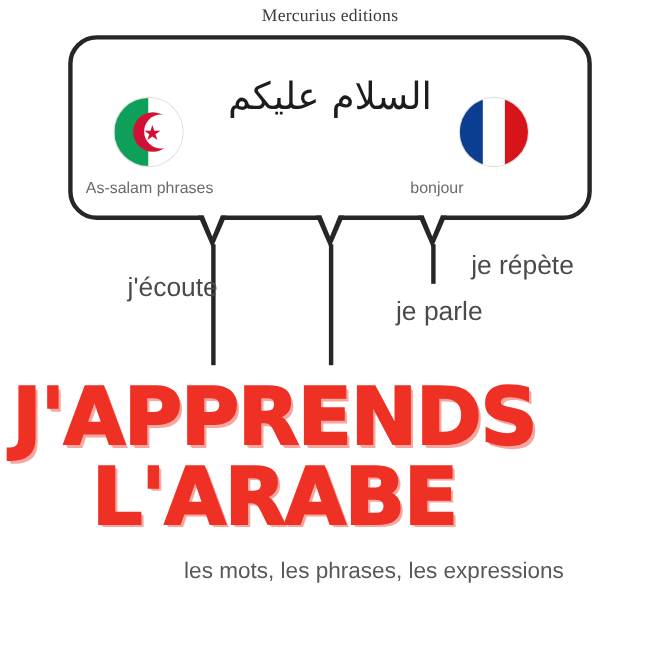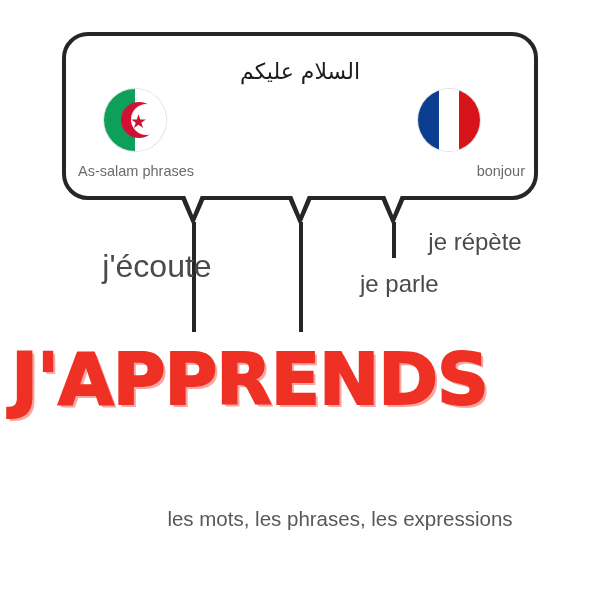--- a/index.html
+++ b/index.html
@@ -136,58 +136,58 @@
     height: 100%;
   }
   .fr-b { left: 0; background: #0b3d91; }
   .fr-w { left: 33.33%; background: #ffffff; }
   .fr-r { left: 66.66%; background: #d7141a; }
 
   
   .arabic {
     position: absolute;
     left: 186px;
-    top: 52px;
+    top: 68px;
     width: 228px;
     text-align: center;
     font-family: "DejaVu Sans", sans-serif;
-    font-size: 22px;
+    font-size: 34px;
     line-height: 40px;
     color: #1c1c1c;
     direction: rtl;
   }
 
   
   .label-left {
     position: absolute;
     left: 60px;
     top: 163px;
     width: 152px;
     text-align: center;
     font-size: 14.5px;
     color: #6b6b6b;
   }
   .label-right {
     position: absolute;
     left: 373px;
     top: 163px;
     width: 152px;
-    text-align: right;
+    text-align: left;
     font-size: 14.5px;
     color: #6b6b6b;
   }
 
   
   .step-listen {
     position: absolute;
     left: 62px;
     top: 248px;
     width: 190px;
     text-align: center;
-    font-size: 32px;
+    font-size: 24px;
     color: #4a4a4a;
   }
   .step-repeat {
     position: absolute;
     left: 360px;
     top: 228px;
     width: 230px;
     text-align: center;
     font-size: 24px;
     color: #4a4a4a;
@@ -246,20 +246,21 @@
     width: 600px;
     height: 26px;
     background: #ffffff;
   }
 </style>
 </head>
 <body>
 
 <div class="cover">
 
+  <div class="publisher">Mercurius editions</div>
 
   <div class="bubble"></div>
 
   <div class="tail tail-1"></div>
   <div class="tail-inner tail-1i"></div>
   <div class="tail tail-2"></div>
   <div class="tail-inner tail-2i"></div>
   <div class="tail tail-3"></div>
   <div class="tail-inner tail-3i"></div>
 
@@ -285,20 +286,21 @@
 
   <div class="label-left">As-salam phrases</div>
   <div class="label-right">bonjour</div>
 
   <div class="step-listen">j'écoute</div>
   <div class="step-repeat">je répète</div>
   <div class="step-speak">je parle</div>
 
   <div class="title-wrap">
     <div class="title-line">J'APPRENDS</div>
+    <div class="title-line second">L'ARABE</div>
   </div>
 
   <div class="subtitle">
     <div>les mots, les phrases, les expressions</div>
   </div>
 
   <div class="bottom-bar"></div>
 </div>
 
 </body></html>

